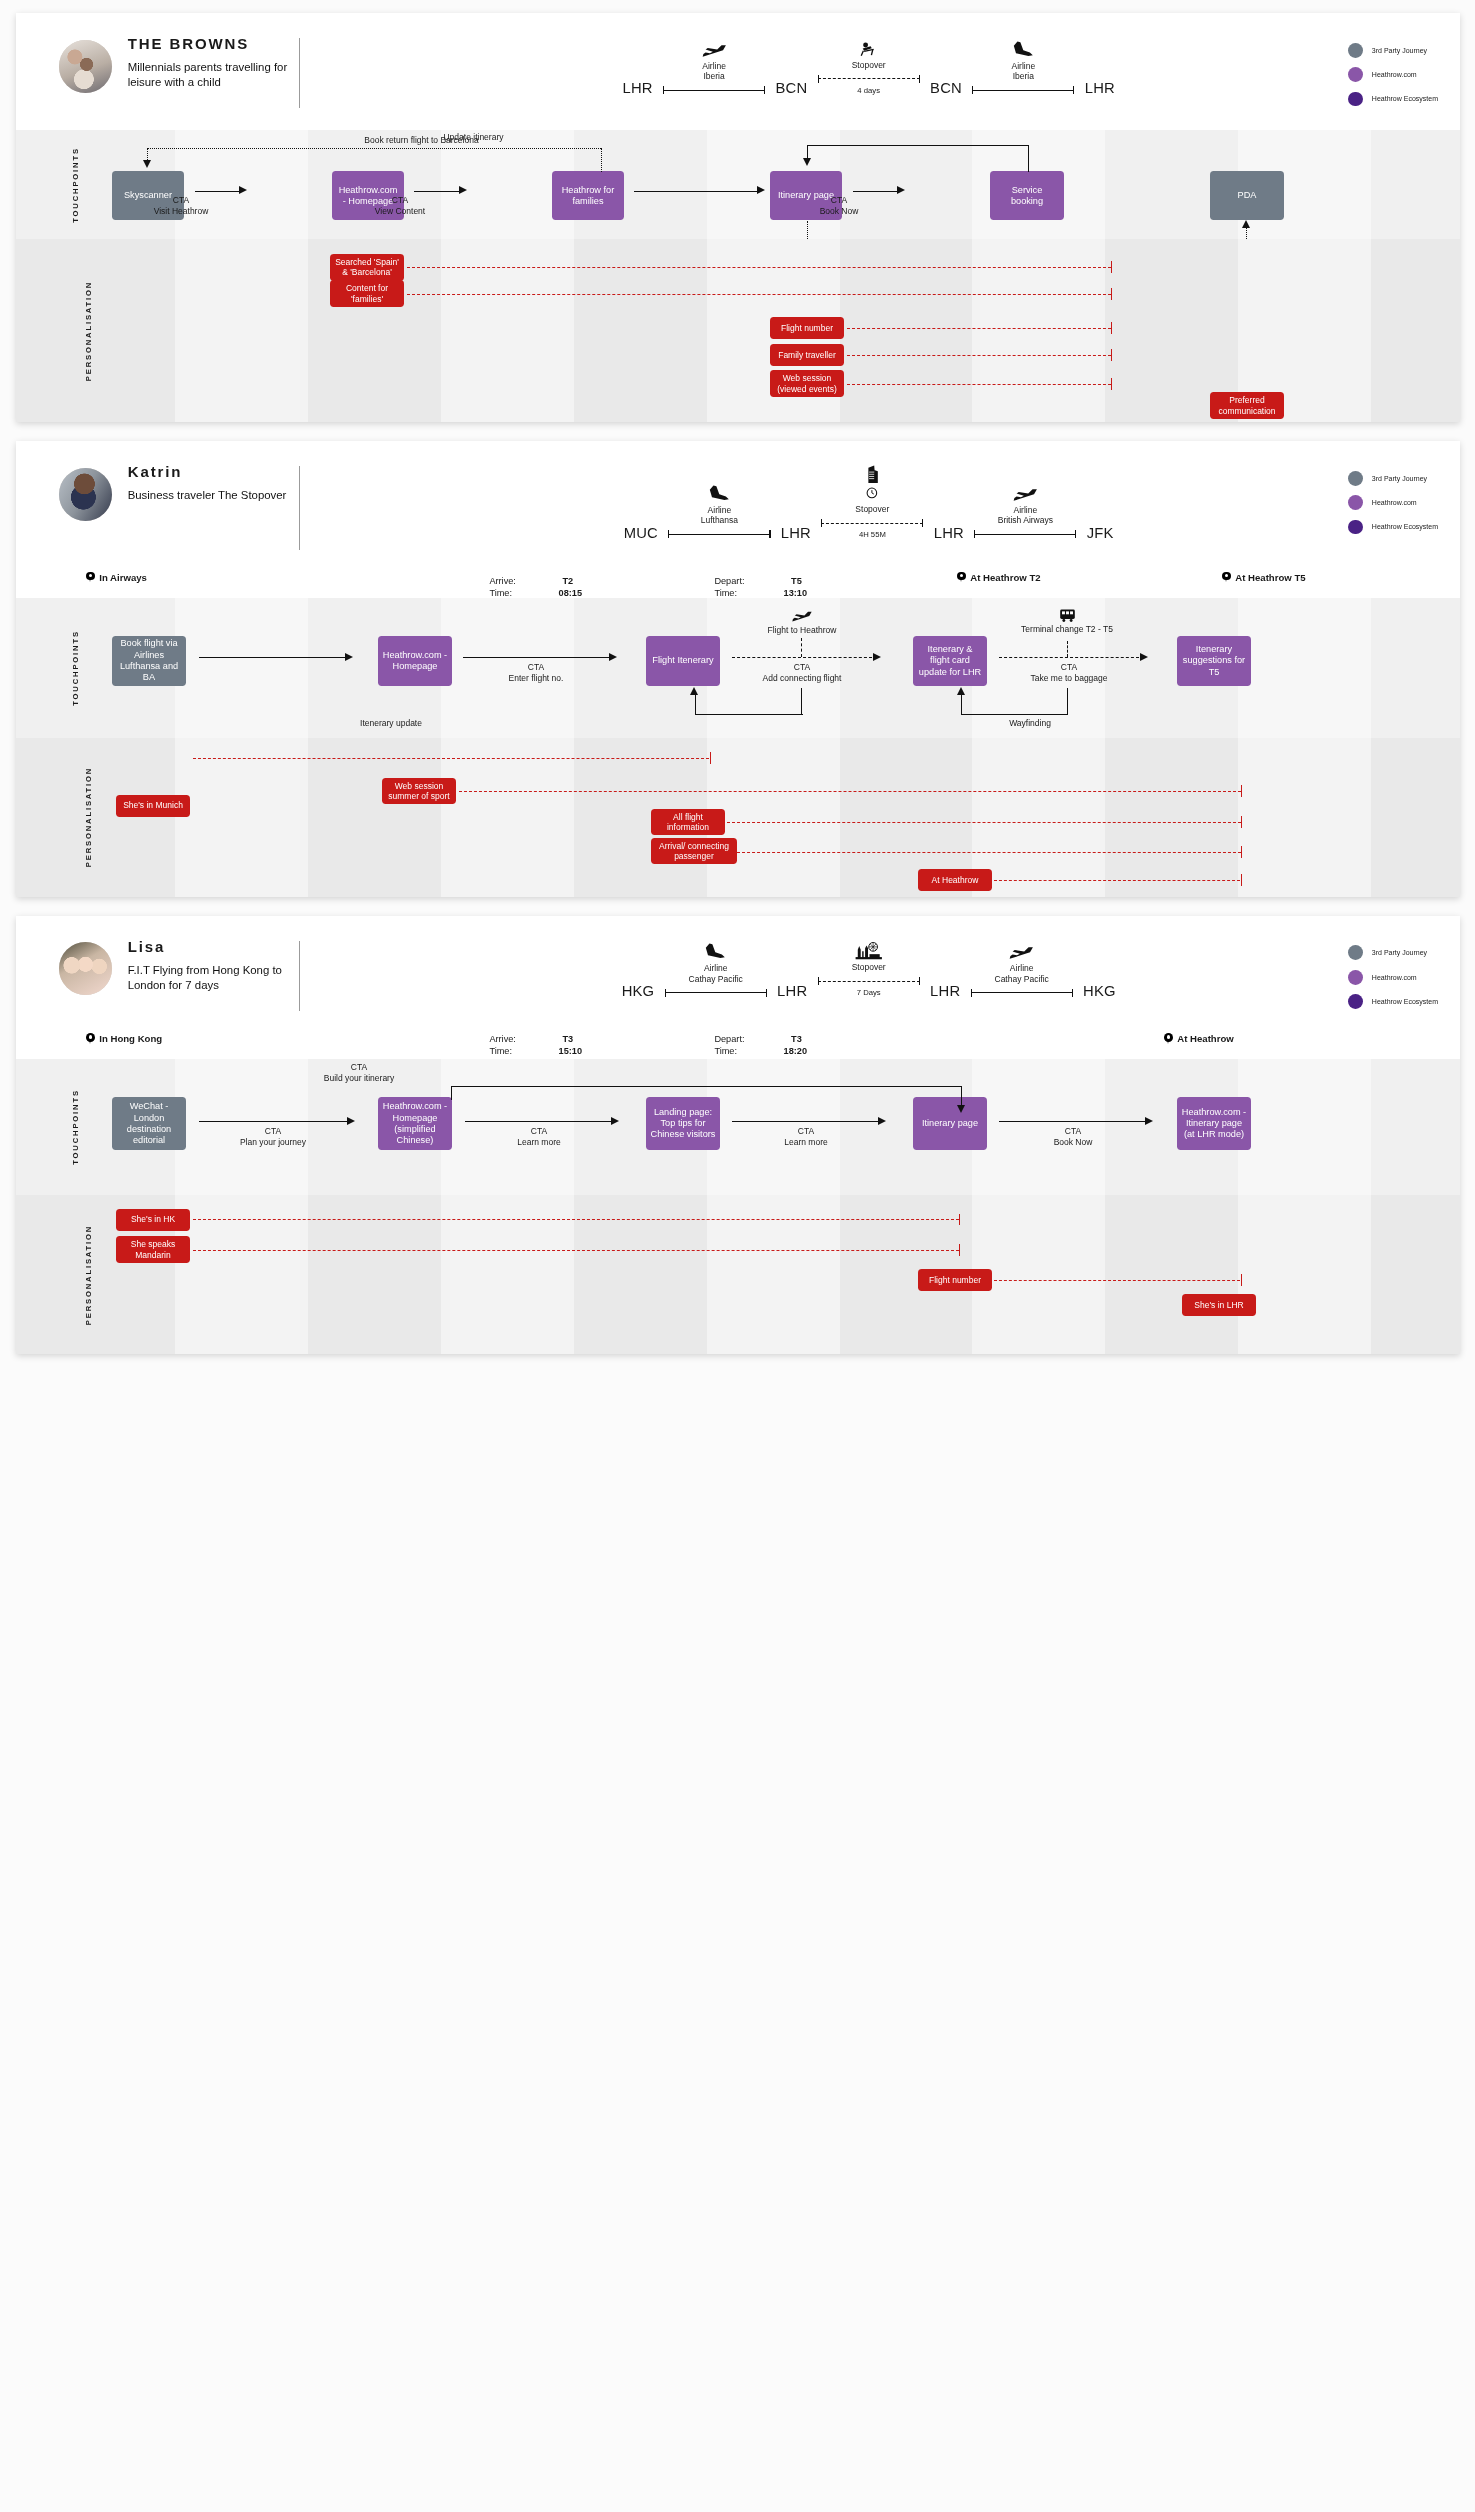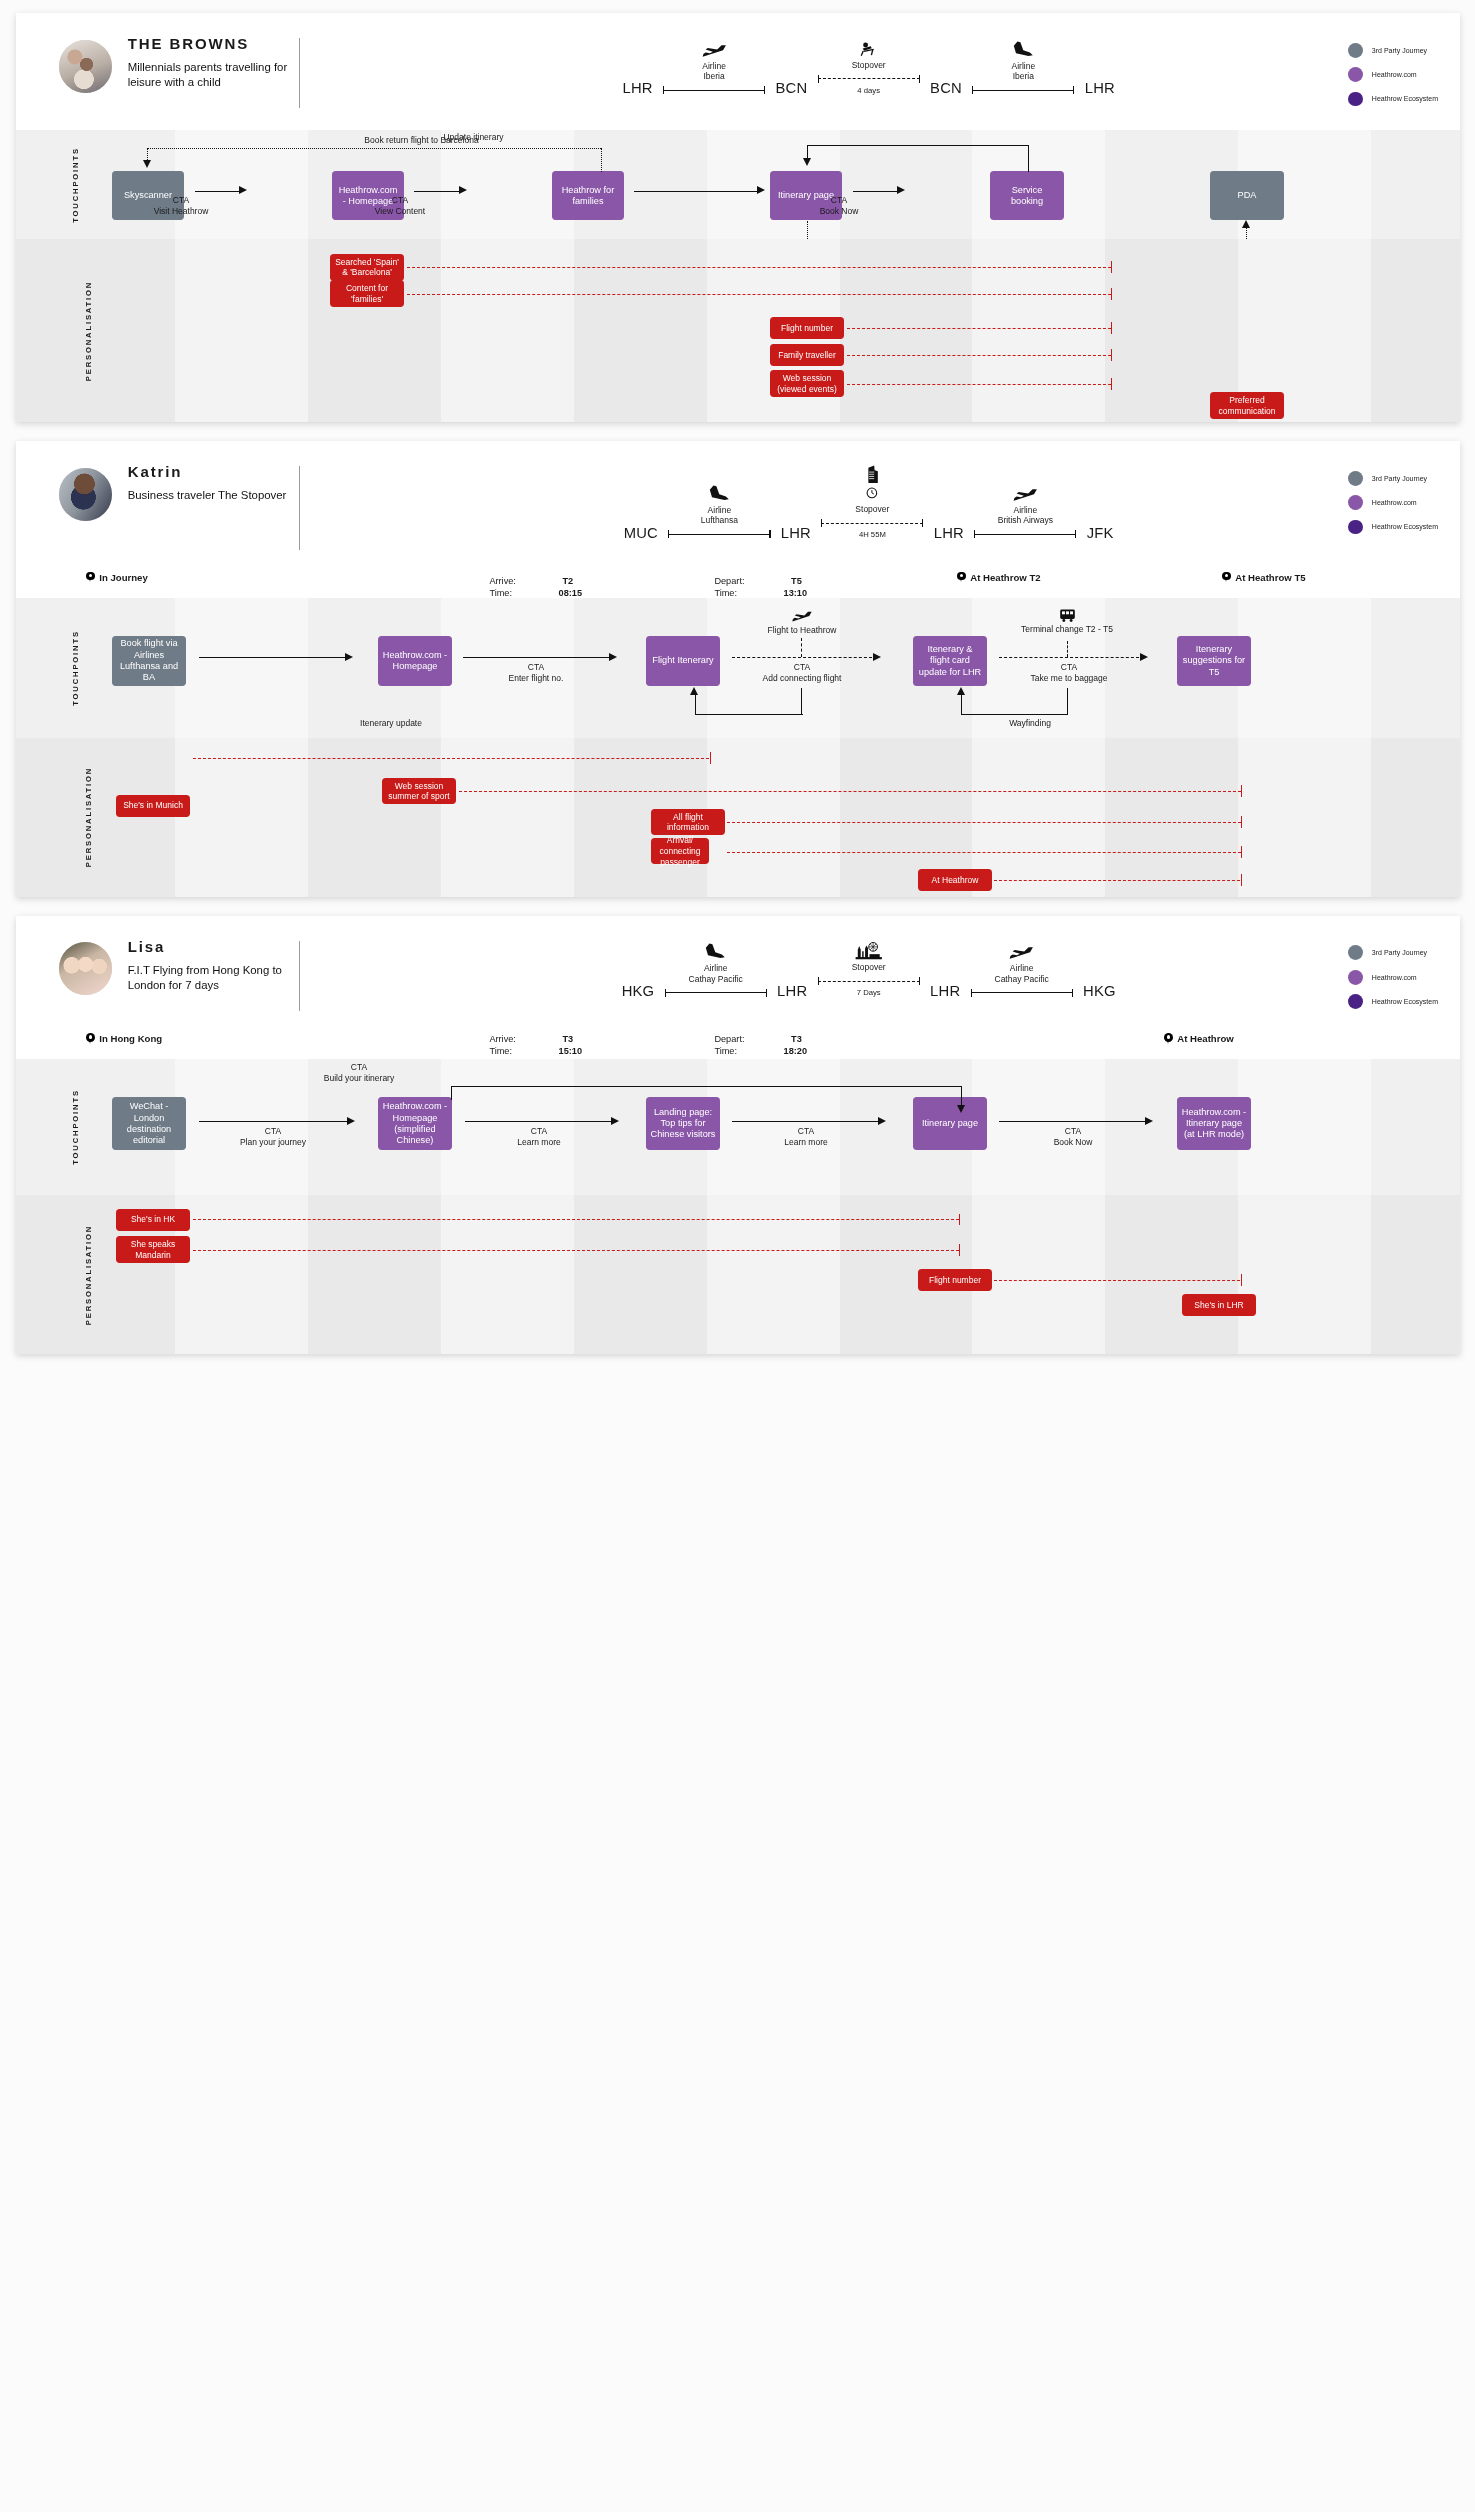--- a/index.html
+++ b/index.html
@@ -388,21 +388,21 @@
         <span class="lg-txt">Heathrow Ecosystem</span>
       </div>
     </div>
   </div>
 
   <div class="loc-bar" style="margin-bottom:4.4px;">
     <div class="loc" style="left:70px;">
       <span class="pin">
             <i></i>
           </span>
-      <span>In Journey</span>
+      <span>In Airways</span>
     </div>
     <div class="loc" style="left:941px;">
       <span class="pin">
             <i></i>
           </span>
       <span>At Heathrow T2</span>
     </div>
     <div class="loc" style="left:1206px;">
       <span class="pin">
             <i></i>
@@ -492,21 +492,21 @@
       <div class="rcap" style="left:694px;top:14px;"></div>
 
       <div class="pbox" style="left:366px;top:40px;width:74px;height:26.6px;">Web session summer of sport</div>
       <div class="rline" style="left:443px;top:53px;width:782px;"></div>
       <div class="rcap" style="left:1225px;top:47px;"></div>
 
       <div class="pbox" style="left:635px;top:71px;width:74px;height:26.6px;">All flight information</div>
       <div class="rline" style="left:711px;top:84px;width:514px;"></div>
       <div class="rcap" style="left:1225px;top:78px;"></div>
 
-      <div class="pbox" style="left:635px;top:100px;width:58px;height:26.6px;">Arrival/ connecting passenger</div>
+      <div class="pbox" style="left:635px;top:100px;width:86px;height:26.6px;">Arrival/ connecting passenger</div>
       <div class="rline" style="left:711px;top:114px;width:514px;"></div>
       <div class="rcap" style="left:1225px;top:108px;"></div>
 
       <div class="pbox" style="left:902px;top:131px;width:74px;height:22px;">At Heathrow</div>
       <div class="rline" style="left:978px;top:142px;width:246px;"></div>
       <div class="rcap" style="left:1225px;top:136px;"></div>
     </div>
   </div>
 </section>
 

